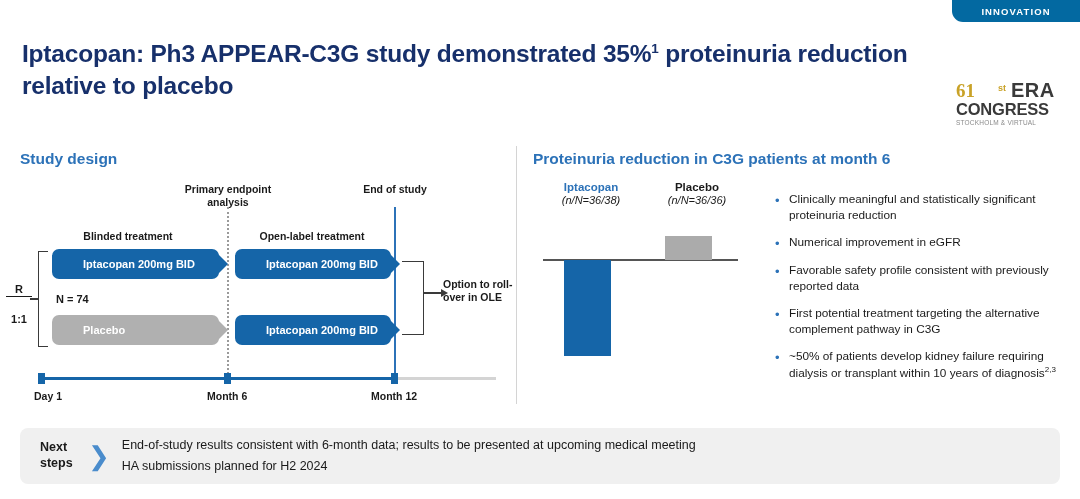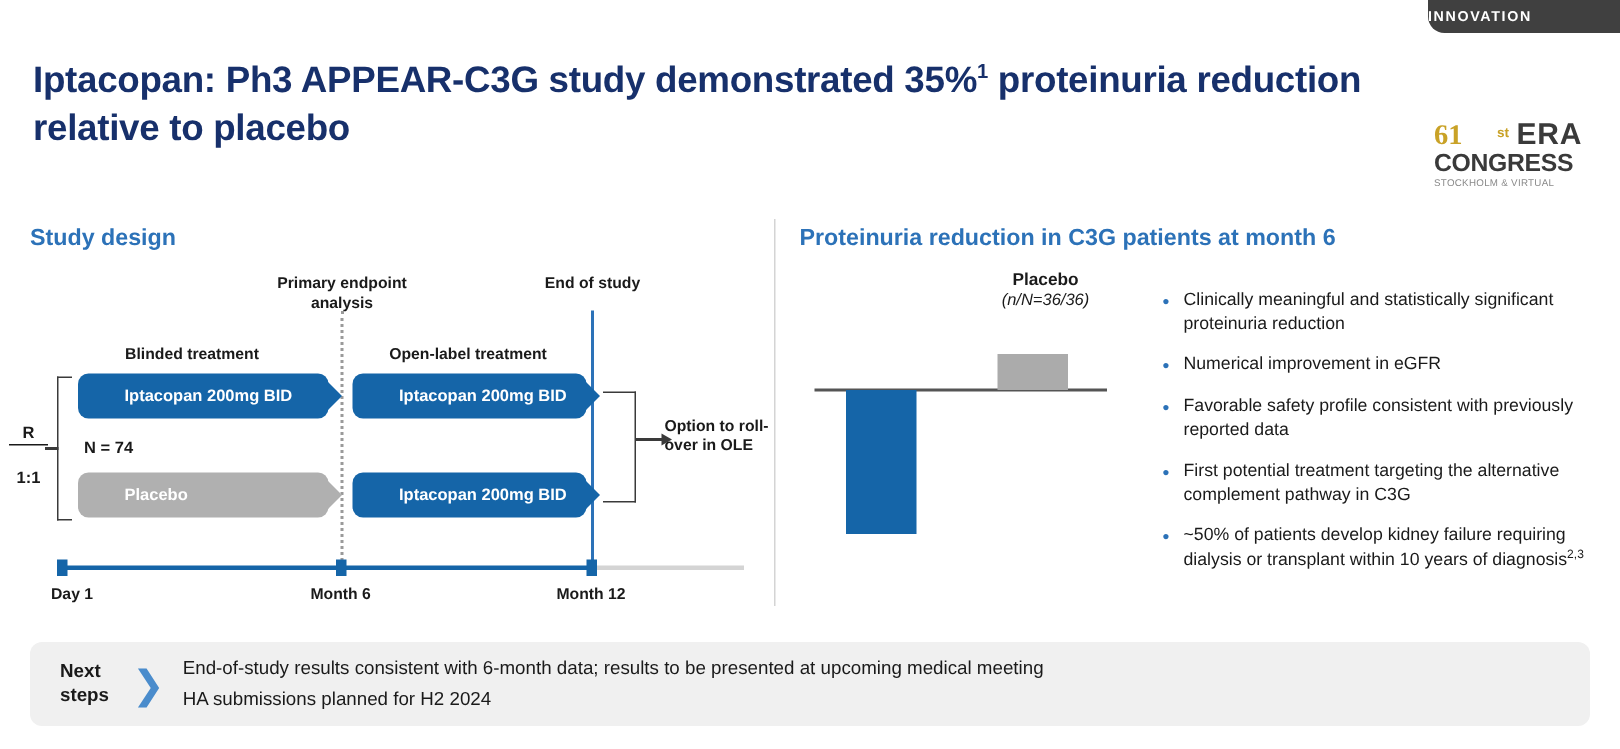--- a/index.html
+++ b/index.html
@@ -10,25 +10,25 @@
     color: #1a1a1a;
     position: relative;
     overflow: hidden;
   }
   .slide { position: relative; width: 1080px; height: 499px; }
 
   
   .innovation-badge {
     position: absolute; top: 0; right: 0;
     width: 128px; height: 22px;
-    background: #404040;
+    background: #0369a1;
     border-bottom-left-radius: 11px;
     color: #ffffff;
     font-size: 9.5px; font-weight: bold; letter-spacing: 1.1px;
-    display: flex; align-items: center; justify-content: flex-start;
+    display: flex; align-items: center; justify-content: center;
   }
 
   
   .title {
     position: absolute; left: 22px; top: 38px; width: 900px;
     font-size: 24.5px; font-weight: bold; line-height: 1.3;
     color: #17306b; letter-spacing: -0.2px;
   }
   .title sup { font-size: 0.55em; vertical-align: super; font-weight: bold; }
 
@@ -254,20 +254,24 @@
     <div class="timeline-gray"></div>
     <div class="tick" id="tick-day1"></div>
     <div class="tick" id="tick-m6"></div>
     <div class="tick" id="tick-m12"></div>
     <div class="tick-label" id="tl-day1">Day 1</div>
     <div class="tick-label" id="tl-m6">Month 6</div>
     <div class="tick-label" id="tl-m12">Month 12</div>
   </div>
 
   <div class="chart">
+    <div class="chart-col-head" id="head-ipta">
+      <div class="name">Iptacopan</div>
+      <div class="nn">(n/N=36/38)</div>
+    </div>
     <div class="chart-col-head" id="head-pbo">
       <div class="name">Placebo</div>
       <div class="nn">(n/N=36/36)</div>
     </div>
 
     <div class="baseline"></div>
     <div class="bar-neg" id="bar-iptacopan" style="height: 96.036px; background: rgb(21, 101, 168);"></div>
     <div class="bar-pos" id="bar-placebo" style="height: 24.168px; top: 55.832px; background: rgb(171, 171, 171);"></div>
 
   </div>

